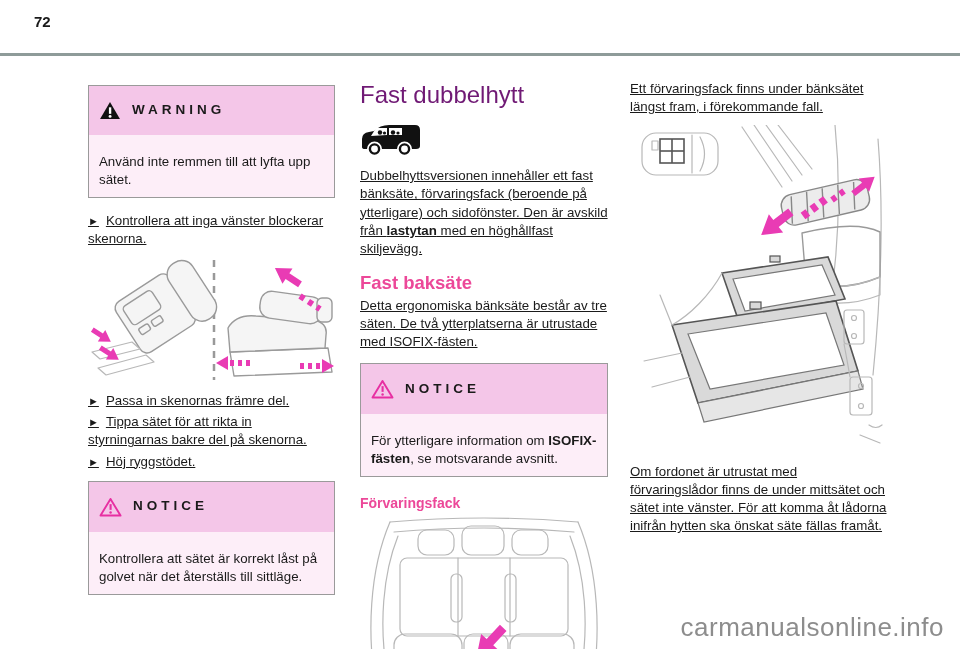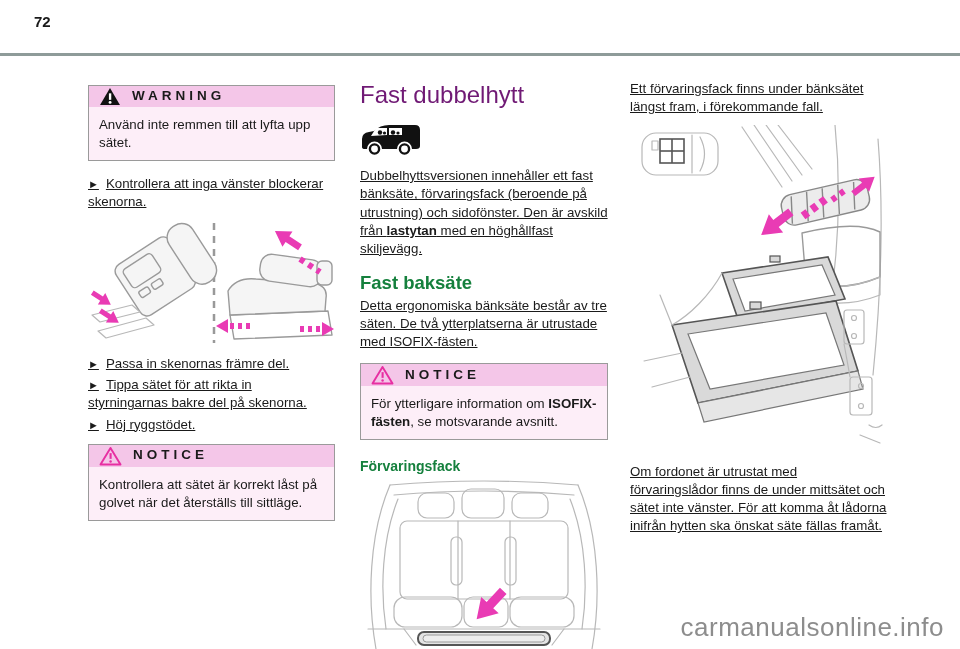--- a/index.html
+++ b/index.html
@@ -11,26 +11,26 @@
   }
   .page-number{position:absolute;left:34px;top:12px;font-size:15px;font-weight:bold;}
   .top-rule{position:absolute;left:0;top:53px;width:960px;height:3px;background:#8e9b99;}
   .col{position:absolute;top:80px;}
   .col1{left:88px;width:247px;}
   .col2{left:360px;width:248px;}
   .col3{left:630px;width:258px;}
   p{margin:0 0 9px 0;text-decoration:underline;}
   
   .alert{border:1.5px solid #9a9a9a;margin:0 0 14px 0;background:#fdeef8;}
-  .alert-header{background:#f4c6e8;display:flex;align-items:center;gap:11px;padding:1px 10px;}
+  .alert-header{background:#f4c6e8;display:flex;align-items:center;gap:11px;padding:15px 10px;}
   .alert-title{font-weight:bold;font-size:13.5px;letter-spacing:4px;}
-  .alert-body{padding:9px 10px 8px 10px;}
+  .alert-body{padding:18px 10px 8px 10px;}
   
   h1.teal{font-size:24px;font-weight:400;color:#701a75;margin:2px 0 14px 0;line-height:1.1;}
-  h2.black{font-size:18.5px;font-weight:bold;color:#15803d;margin:14px 0 4px 0;line-height:1.15;}
+  h2.black{font-size:18.5px;font-weight:bold;color:#ec4899;margin:14px 0 4px 0;line-height:1.15;}
   h2.black-lg{font-size:21px;font-weight:bold;color:#111;margin:8px 0 8px 0;line-height:1.25;}
   .step{margin:0 0 3px 0;}
   .step .marker{margin-right:7px;font-size:11px;}
   .figure{display:block;margin:4px 0 8px 0;}
   .van{margin:14px 0 10px 0;display:block;}
   b{font-weight:bold;}
   .watermark{
     position:absolute;right:16px;bottom:4px;
     font-size:26px;color:#8d8d8d;letter-spacing:0.5px;
   }
@@ -123,21 +123,21 @@
       <polygon points="16,6 27,6 27,13 11,14" fill="#fff"></polygon>
       <rect x="29" y="6" width="13" height="7" fill="#fff"></rect>
       <circle cx="20" cy="10.5" r="2.2" fill="#111"></circle>
       <circle cx="24.5" cy="11" r="1.6" fill="#111"></circle>
       <circle cx="33" cy="10.5" r="2.2" fill="#111"></circle>
       <circle cx="38" cy="11" r="1.6" fill="#111"></circle>
       <circle cx="14.5" cy="27" r="4.6" fill="#fff" stroke="#111" stroke-width="2.4"></circle>
       <circle cx="44.5" cy="27" r="4.6" fill="#fff" stroke="#111" stroke-width="2.4"></circle>
     </svg>
 
-    <p><span>Dubbelhyttsversionen innehåller ett fast bänksäte, förvaringsfack (beroende på utrustning) och sidofönster. Den är avskild från </span><b>lastytan</b><span> med en höghållfast skiljevägg.</span></p>
+    <p><span>Dubbelhyttsversionen innehåller ett fast bänksäte, förvaringsfack (beroende på ytterligare) och sidofönster. Den är avskild från </span><b>lastytan</b><span> med en höghållfast skiljevägg.</span></p>
 
     <h2 class="black">Fast baksäte</h2>
     <p>Detta ergonomiska bänksäte består av tre säten. De två ytterplatserna är utrustade med ISOFIX-fästen.</p>
 
     <div class="alert" style="margin-top:12px;">
       <div class="alert-header">
         <svg width="23" height="20" viewBox="0 0 24 21">
           <path d="M12 2 L22.5 19.5 L1.5 19.5 Z" fill="none" stroke="#e72fa2" stroke-width="2" stroke-linejoin="round"></path>
           <rect x="11" y="7.5" width="2.2" height="6" fill="#e72fa2"></rect>
           <circle cx="12.1" cy="16.3" r="1.3" fill="#e72fa2"></circle>

